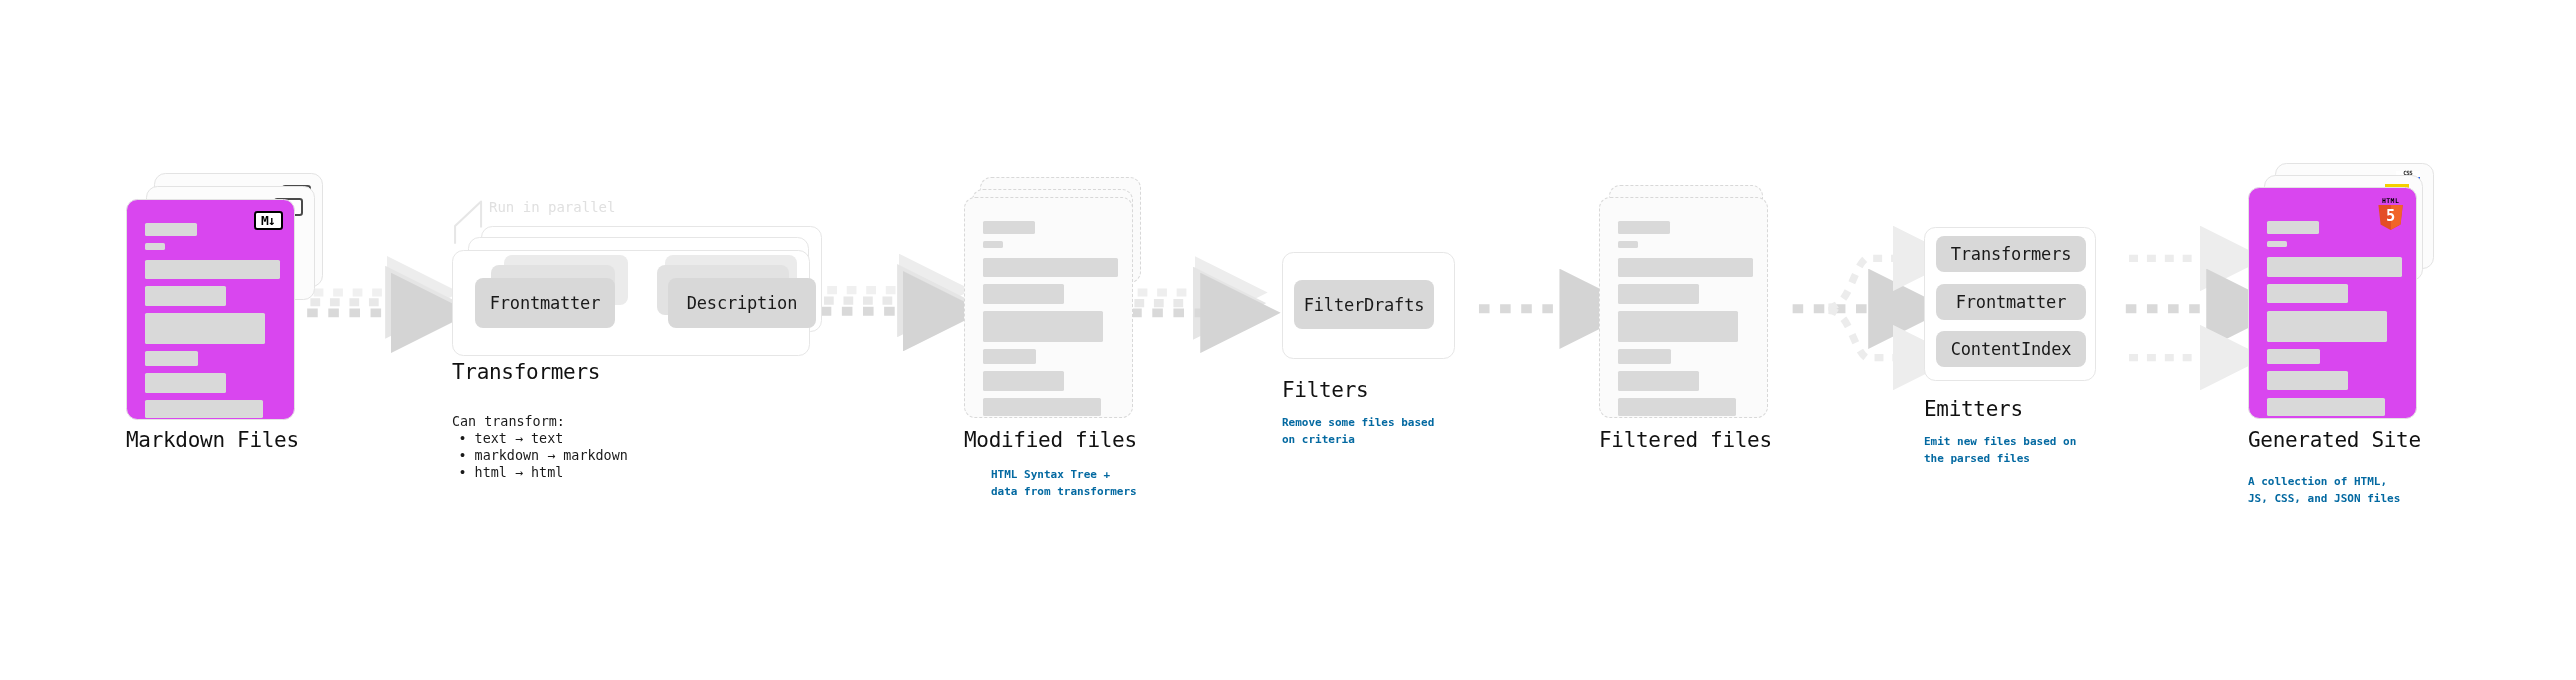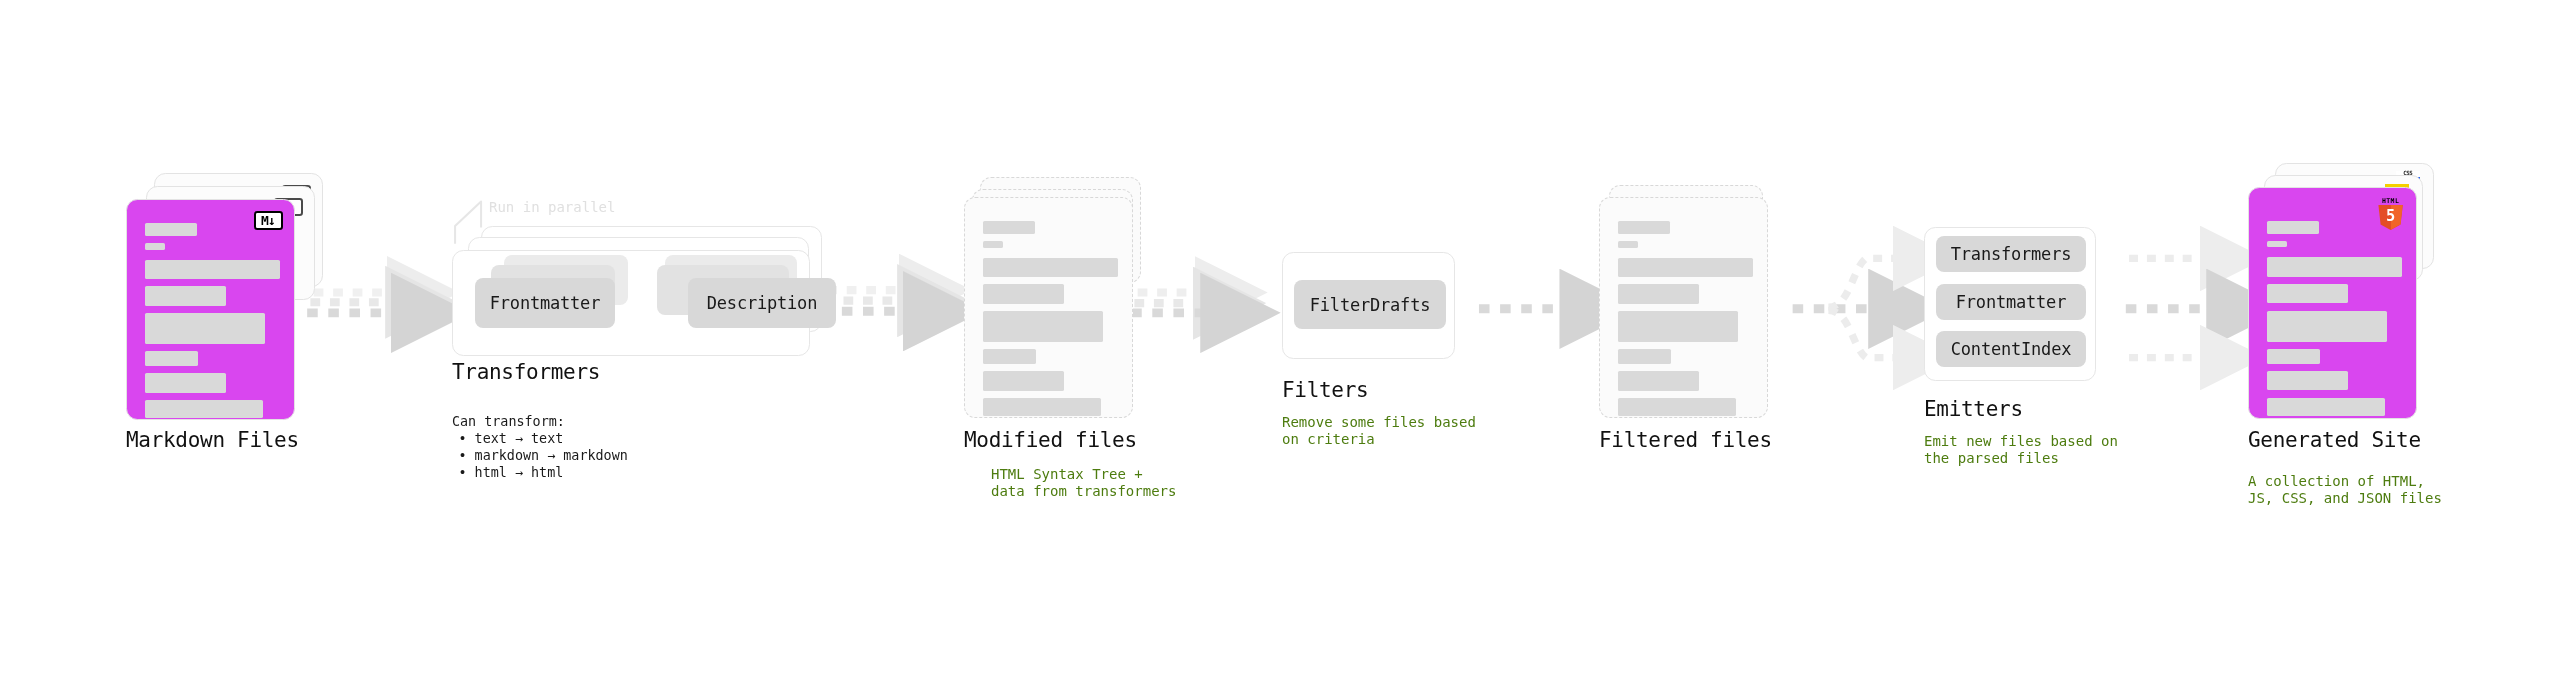--- a/index.html
+++ b/index.html
@@ -120,24 +120,25 @@
   
   .caption-title {
     position: absolute;
     font-size: 21px;
     color: #111;
     letter-spacing: -0.3px;
     white-space: nowrap;
   }
   .caption-sub {
     position: absolute;
-    font-size: 14px;
-    color: #4d7c0f;
+    font-size: 11px;
+    color: #0369a1;
     line-height: 17px;
     white-space: pre;
+    font-weight: bold;
   }
   .sub-list { position: absolute; font-size: 13.4px; color: #1a1a1a; line-height: 17px; }
   .sub-list .lead { white-space: pre; }
   .sub-list ul { list-style: none; margin: 0; padding: 0; }
   .sub-list li { white-space: pre; padding-left: 6.5px; }
 
   .parallel-label {
     position: absolute;
     font-size: 14px;
     color: #e0e0e0;
@@ -236,21 +237,21 @@
     <div class="groupbox" style="left:481px; top:226px; width:341px; height:106px;"></div>
     <div class="groupbox" style="left:468px; top:237px; width:341px; height:106px;"></div>
     <div class="groupbox" style="left:452px; top:250px; width:358px; height:106px;"></div>
 
     <div class="chip ghost2" style="left:504px; top:255px; width:124px; height:50px;"></div>
     <div class="chip ghost1" style="left:491px; top:265px; width:124px; height:50px;"></div>
     <div class="chip ghost2" style="left:665px; top:255px; width:132px; height:50px;"></div>
     <div class="chip ghost1" style="left:657px; top:265px; width:132px; height:50px;"></div>
 
     <div class="chip" style="left:475px; top:278px; width:140px; height:50px;">Frontmatter</div>
-    <div class="chip" style="left:688px; top:278px; width:148px; height:50px;">Description</div>
+    <div class="chip" style="left:668px; top:278px; width:148px; height:50px;">Description</div>
   </div>
 
   <div class="parallel-label" style="left:489px; top:199px;">Run in parallel</div>
 
   <div class="caption-title" style="left:452px; top:360px;">Transformers</div>
 
   <div class="sub-list" style="left:452px; top:413px;">
     <div class="lead">Can transform:</div>
     <ul>
       <li>• text → text</li>
@@ -273,21 +274,21 @@
         <div class="ln" style="width:81px;height:19.5px;"></div>
         <div class="ln" style="width:118px;height:18px;"></div>
       </div>
     </div>
   </div>
   <div class="caption-title" style="left:964px; top:428px;">Modified files</div>
   <div class="caption-sub" style="left:964px; top:466px;margin-left:27px;">HTML Syntax Tree +
 data from transformers</div>
 
   <div class="groupbox" style="left:1282px; top:252px; width:173px; height:107px;"></div>
-  <div class="chip" style="left:1294px; top:280px; width:152px; height:49px;">FilterDrafts</div>
+  <div class="chip" style="left:1294px; top:280px; width:140px; height:49px;">FilterDrafts</div>
   <div class="caption-title" style="left:1282px; top:378px;">Filters</div>
   <div class="caption-sub" style="left:1282px; top:414px;">Remove some files based
 on criteria</div>
 
   <div class="stack">
     <div class="card dashed" style="left:1609px; top:185px; width:154px; height:106px;"></div>
     <div class="card dashed front" style="left:1599px; top:197px; width:169px; height:221px;">
       <div class="lines">
         <div class="ln" style="width:52px;height:13px;"></div>
         <div class="ln" style="width:19.5px;height:6.5px;margin-bottom:9.8px;"></div>

